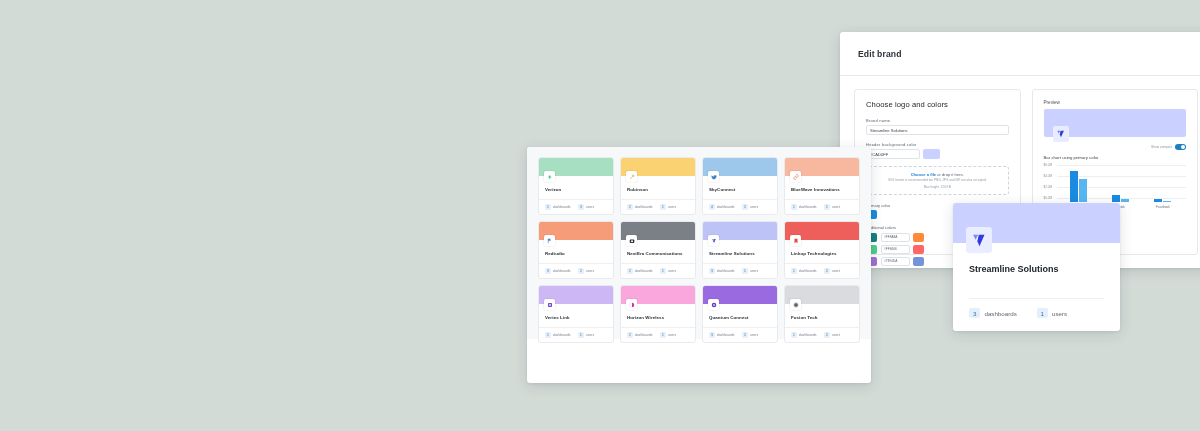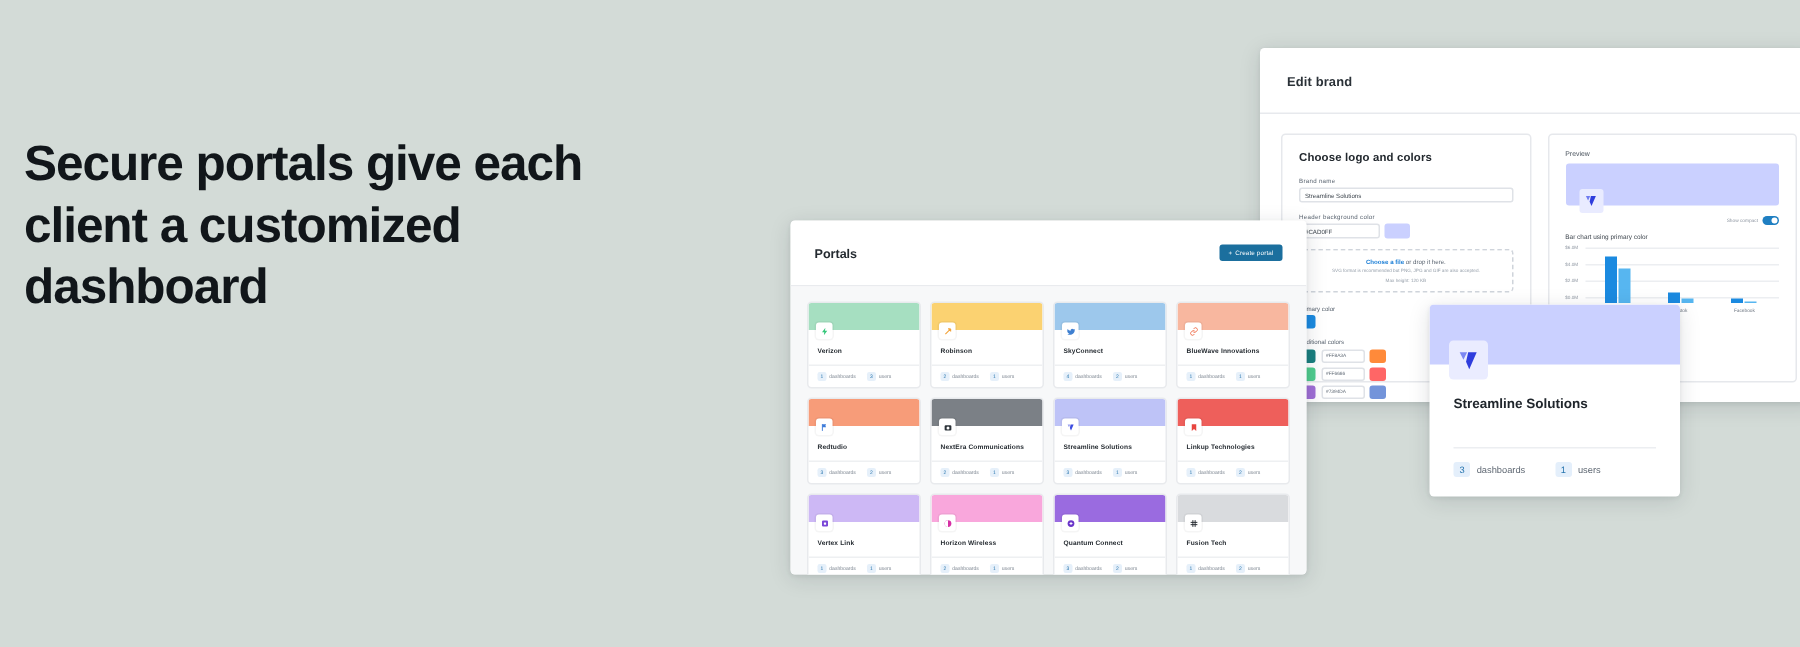--- a/index.html
+++ b/index.html
@@ -35,21 +35,21 @@
   .eb-titlebar {
     height: 44px; border-bottom: 1px solid #e7e9ed;
     display: flex; align-items: center; padding-left: 18px;
   }
   .eb-title { font-size: 8.6px; color: #2b3238; font-weight: 600; letter-spacing: .1px; }
   .eb-body { display: flex; gap: 11px; padding: 13px 14px; background: #fff; height: calc(100% - 44px); }
   .eb-col {
     flex: 1; border: 1px solid #e6e8ec; border-radius: 3px; padding: 10px 11px;
     background: #fff; min-width: 0;
   }
-  .eb-h { font-size: 7.6px; font-weight: 700; color: #22282e; margin-bottom: 9px; letter-spacing: .1px; }
+  .eb-h { font-size: 7.6px; font-weight: 400; color: #22282e; margin-bottom: 9px; letter-spacing: .1px; }
   .fld-label { font-size: 4.1px; color: #5c6672; margin-bottom: 2px; letter-spacing: .2px; }
   .fld {
     height: 10px; border: 1px solid #dfe2e7; border-radius: 2px; background: #fff;
     display: flex; align-items: center; padding: 0 3px;
     font-size: 4.1px; color: #3d454d; margin-bottom: 7px;
   }
   .color-row { display: flex; align-items: stretch; gap: 3px; margin-bottom: 7px; }
   .color-row .fld { margin-bottom: 0; flex: 0 0 54px; }
   .swatch-lg { width: 17px; height: 10px; border-radius: 2px; background: #cad0ff; }
 
@@ -177,21 +177,20 @@
   .sl-lbl { font-size: 6.2px; color: #5e6772; }
 
   .logo-svg { display: block; }
 </style>
 </head>
 <body>
 
 <div class="stage">
 
   <div class="copy">
-    <h1 class="headline">Secure portals give each client a customized dashboard</h1>
   </div>
 
   <div class="panel" id="edit-brand">
     <div class="eb-titlebar">
       <span class="eb-title">Edit brand</span>
     </div>
     <div class="eb-body">
 
       <div class="eb-col">
         <div class="eb-h">Choose logo and colors</div>
@@ -287,27 +286,20 @@
             <div class="xtick">Tiktok</div>
             <div class="xtick">Facebook</div>
           </div>
         </div>
       </div>
 
     </div>
   </div>
 
   <div class="panel" id="portals">
-    <div class="pt-titlebar">
-      <span class="pt-title">Portals</span>
-      <button class="btn-create">
-        <span>+</span>
-        <span>Create portal</span>
-      </button>
-    </div>
     <div class="pt-body">
       <div class="grid" id="portal-grid">
           <div class="pcard">
             <div class="pcard-head" style="background: rgb(166, 223, 193);">
               <div class="pcard-logo">
                 <svg width="6" height="6" viewBox="0 0 24 24">
                   <path d="M13 2 4 14h6l-1 8 9-12h-6z" fill="#35C77B"></path>
                 </svg>
               </div>
             </div>

